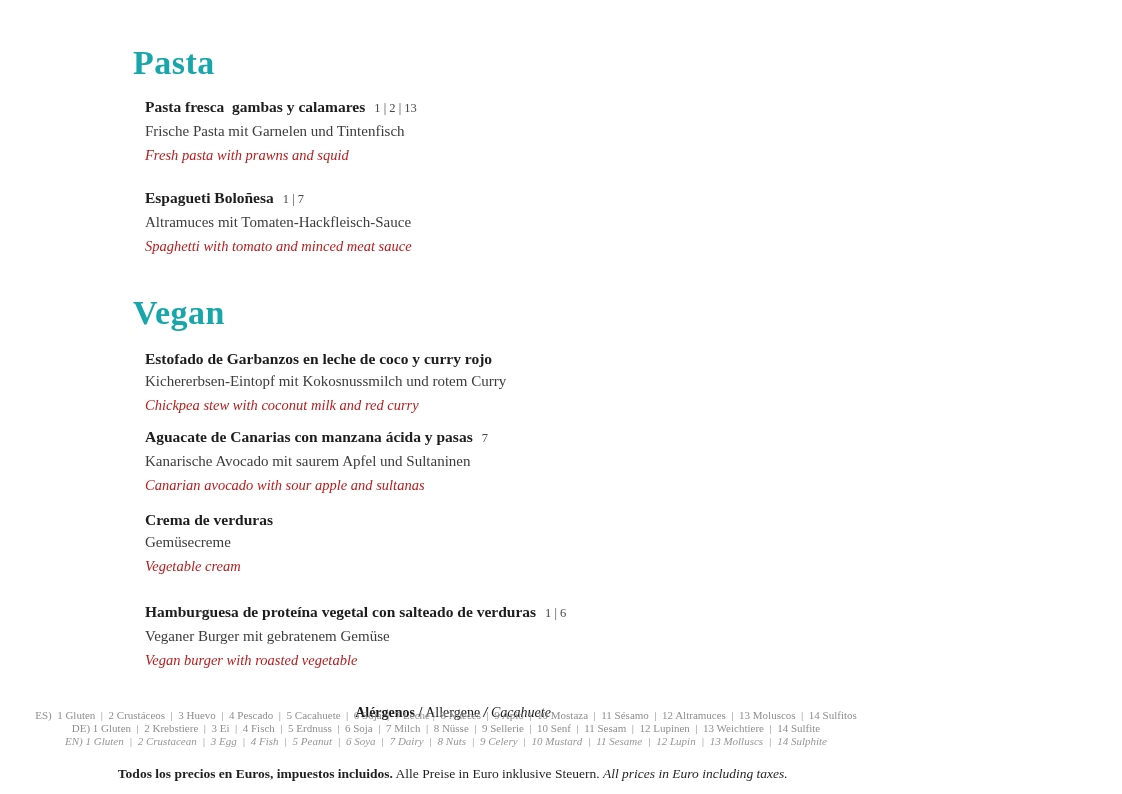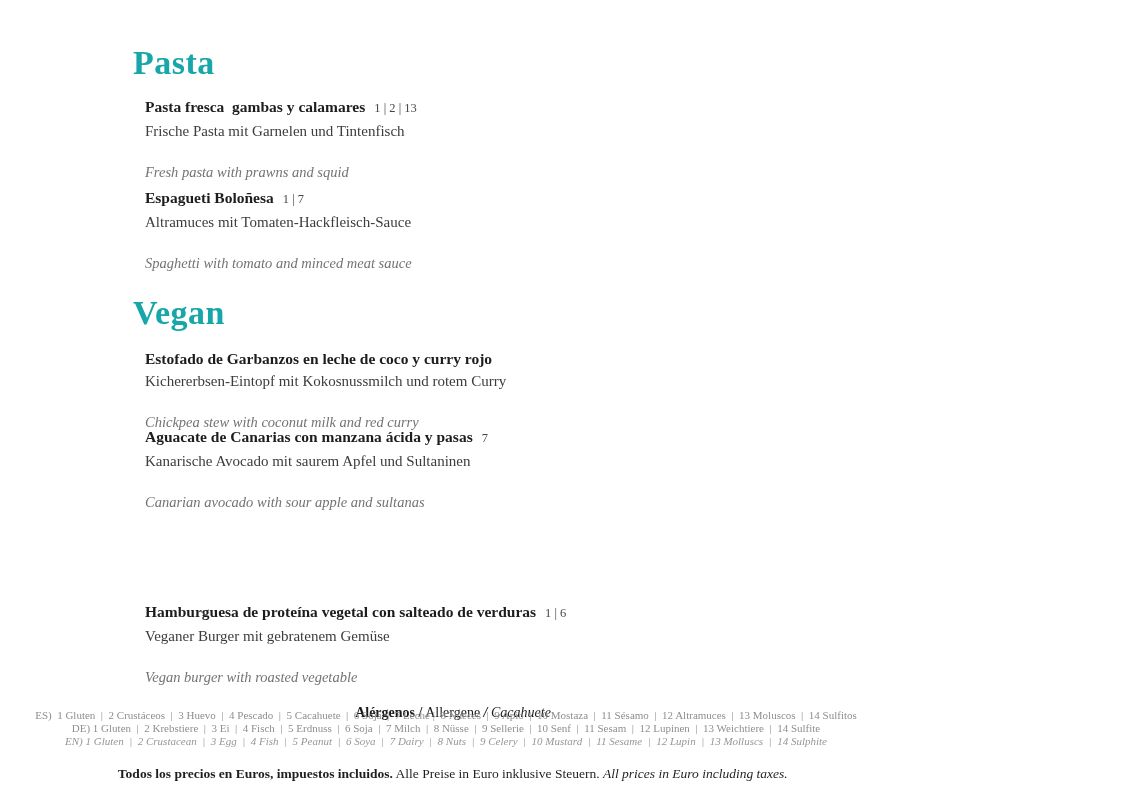--- a/index.html
+++ b/index.html
@@ -60,23 +60,23 @@
   }
   .item-de {
     font-size: 15px;
     color: #3c3c3c;
     line-height: 23px;
     margin-top: 1px;
   }
   .item-en {
     font-size: 14.5px;
     font-style: italic;
-    color: #737373;
+    color: #b91c1c;
     line-height: 23px;
-    margin-top: 18px;
+    margin-top: 1px;
   }
 
   .footer-line {
     position: absolute;
     left: 0;
     width: 100%;
     text-align: center;
     white-space: pre-wrap;
   }
   #allergen-header { top: 689px; font-size: 14px; color: #1b1b1b; }
@@ -131,20 +131,29 @@
   <div class="item" id="item-1-1">
     <div class="row1">
       <span class="item-name">Aguacate de Canarias con manzana ácida y pasas</span>
       <span class="item-allergens">7</span>
       <span class="item-price">6.19</span>
     </div>
     <div class="item-de">Kanarische Avocado mit saurem Apfel und Sultaninen</div>
     <div class="item-en">Canarian avocado with sour apple and sultanas</div>
   </div>
 
+  <div class="item" id="item-1-2">
+    <div class="row1">
+      <span class="item-name">Crema de verduras</span>
+      <span class="item-allergens"></span>
+      <span class="item-price">8.00</span>
+    </div>
+    <div class="item-de">Gemüsecreme</div>
+    <div class="item-en">Vegetable cream</div>
+  </div>
 
   <div class="item" id="item-1-3">
     <div class="row1">
       <span class="item-name">Hamburguesa de proteína vegetal con salteado de verduras</span>
       <span class="item-allergens">1 | 6</span>
       <span class="item-price">12.50</span>
     </div>
     <div class="item-de">Veganer Burger mit gebratenem Gemüse</div>
     <div class="item-en">Vegan burger with roasted vegetable</div>
   </div>

